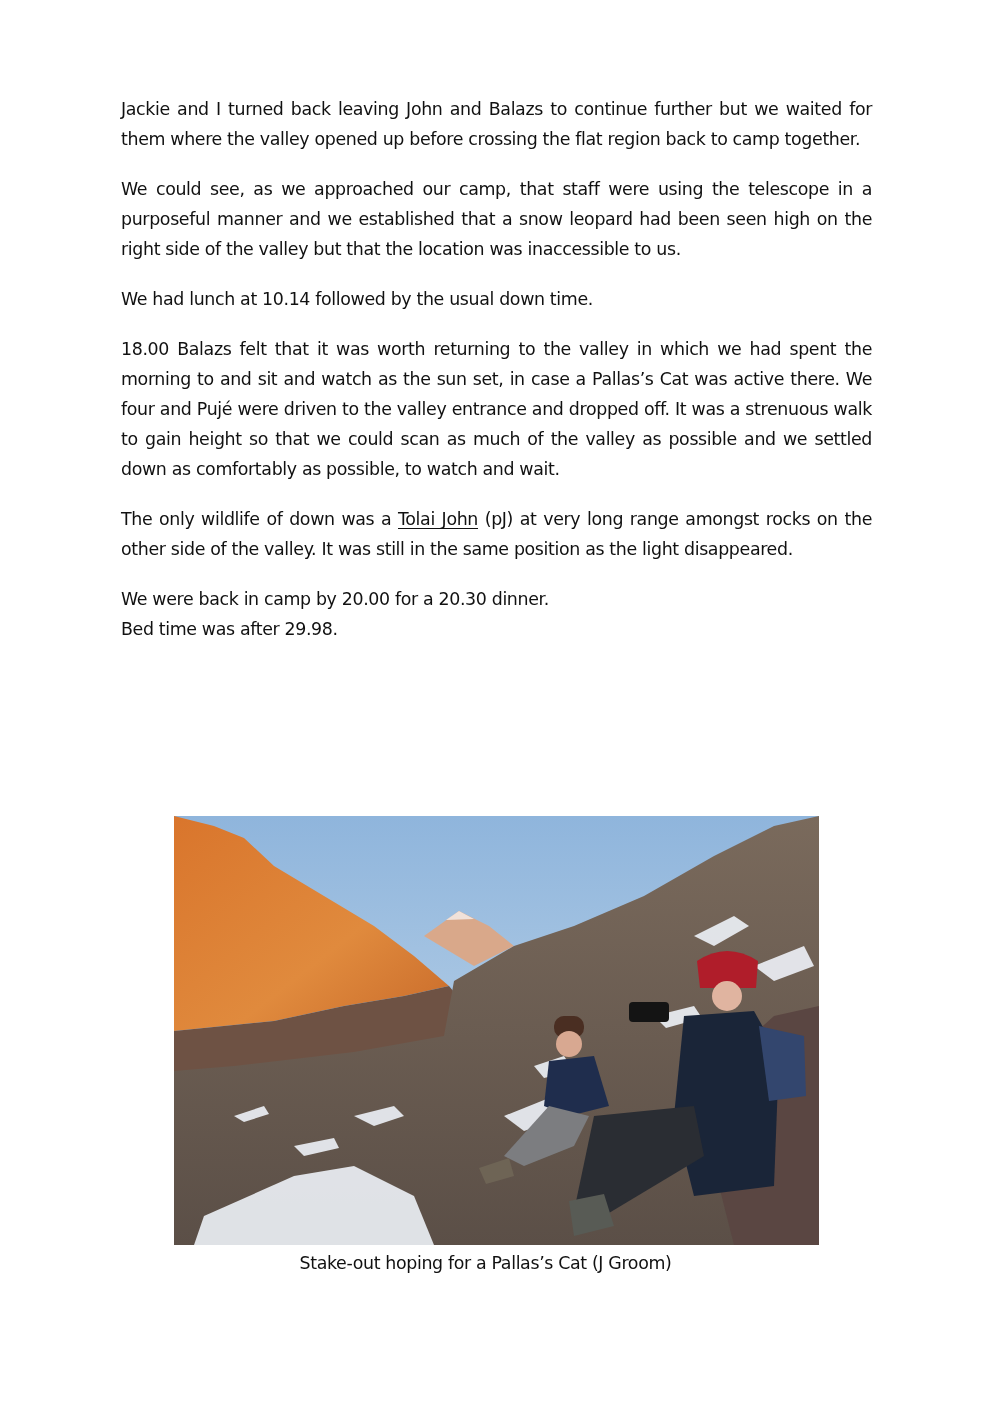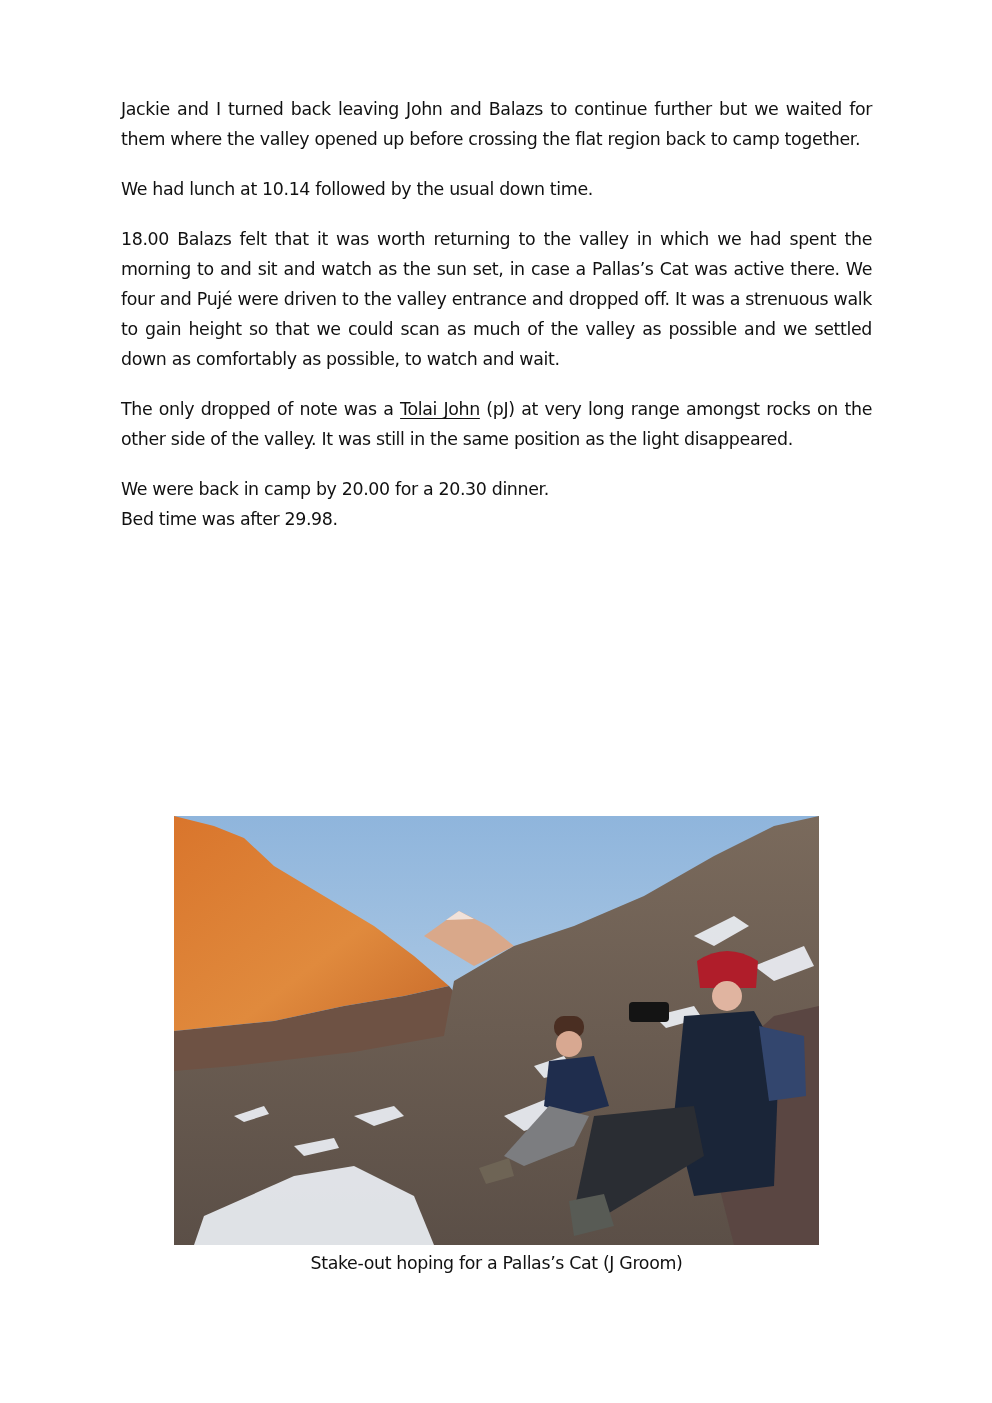--- a/index.html
+++ b/index.html
@@ -15,34 +15,35 @@
     }
     .para { margin: 0 0 20px 0; text-align: justify; }
     .para.tight { margin-bottom: 16px; }
     .underline { text-decoration: underline; text-underline-offset: 3px; }
     .photo {
       position: absolute; left: 174px; top: 816px; width: 645px; height: 429px; overflow: hidden;
       background: #a7c6e2;
     }
     .photo svg { display: block; width: 645px; height: 429px; }
     .caption {
-      position: absolute; left: 174px; top: 1249px; width: 645px; text-align: center;
+      position: absolute; left: 163px; top: 1249px; width: 645px; text-align: center;
       font-family: "DejaVu Sans", sans-serif; font-size: 17.4px; line-height: 28px; color: #111;
       letter-spacing: -0.35px;
     }
   </style>
 </head>
 <body>
 
 <div class="page">
   <div class="text-block" style="top:94px;">
     <p class="para">Jackie and I turned back leaving John and Balazs to continue further but we waited for them where the valley opened up before crossing the flat region back to camp together.</p>
+    <p class="para">We could see, as we approached our camp, that staff were using the telescope in a purposeful manner and we established that a snow leopard had been seen high on the right side of the valley but that the location was inaccessible to us.</p>
     <p class="para">We had lunch at 10.14 followed by the usual down time.</p>
     <p class="para">18.00 Balazs felt that it was worth returning to the valley in which we had spent the morning to and sit and watch as the sun set, in case a Pallas’s Cat was active there. We four and Pujé were driven to the valley entrance and dropped off. It was a strenuous walk to gain height so that we could scan as much of the valley as possible and we settled down as comfortably as possible, to watch and wait.</p>
-    <p class="para"><span>The only dropped of note was a </span><span class="underline">Tolai John</span><span> (pJ) at very long range amongst rocks on the other side of the valley. It was still in the same position as the light disappeared.</span></p>
+    <p class="para"><span>The only wildlife of down was a </span><span class="underline">Tolai John</span><span> (pJ) at very long range amongst rocks on the other side of the valley. It was still in the same position as the light disappeared.</span></p>
     <p class="para tight"><span>We were back in camp by 20.00 for a 20.30 dinner.</span><br><span>Bed time was after 29.98.</span></p>
   </div>
 
   <div class="photo">
     <svg viewBox="0 0 645 429" xmlns="http://www.w3.org/2000/svg">
       <defs>
         <linearGradient id="sky" x1="0" y1="0" x2="0" y2="1">
           <stop offset="0" stop-color="#8fb5dc"></stop>
           <stop offset="1" stop-color="#c9dcec"></stop>
         </linearGradient>

